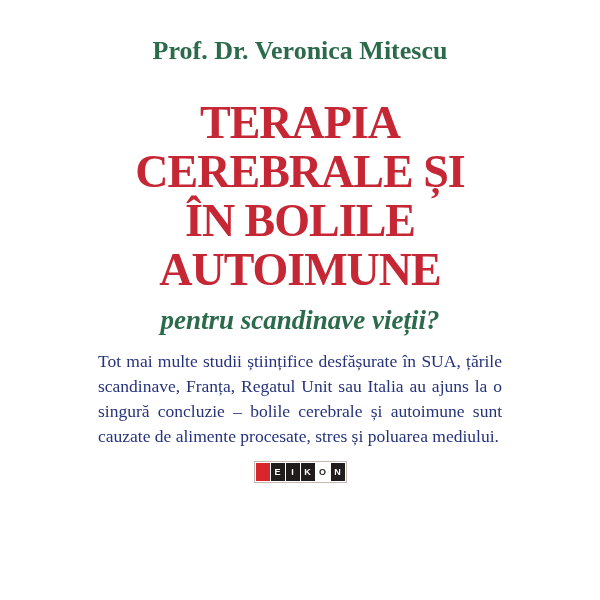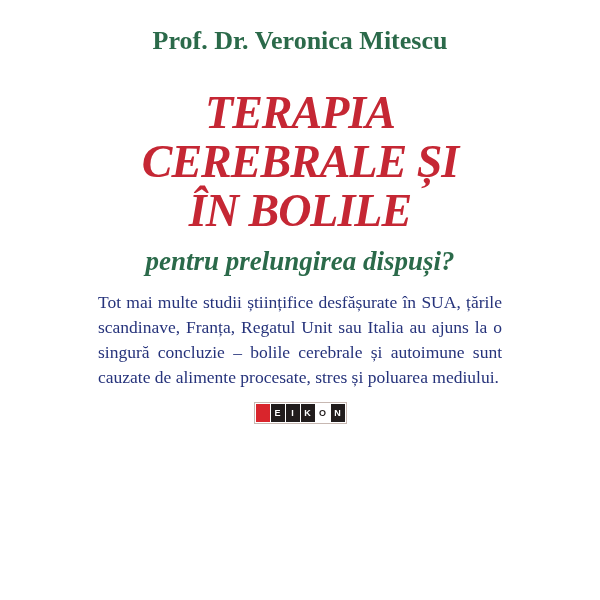--- a/index.html
+++ b/index.html
@@ -10,35 +10,34 @@
   .cover {
     position: relative;
     width: 600px;
     height: 600px;
     background: #ffffff;
     text-align: center;
     font-family: "Liberation Serif", serif;
     overflow: hidden;
   }
   .authors {
-    padding-top: 26px;
+    padding-top: 36px;
     color: #2b6a4a;
     font-weight: bold;
     font-size: 26px;
     line-height: 29px;
     letter-spacing: 0px;
   }
   .title {
     margin: 33px 0 0 0;
     color: #c52734;
     font-weight: bold;
     font-size: 46px;
     line-height: 49px;
     letter-spacing: -1px;
-    font-style: italic;
   }
   .title div {
     white-space: nowrap;
   }
   .subtitle {
     margin-top: 12px;
     color: #2b6a4a;
     font-style: italic;
     font-weight: bold;
     font-size: 27px;
@@ -83,24 +82,25 @@
 <div class="cover">
 
   <div class="authors">
     <div>Prof. Dr. Veronica Mitescu</div>
   </div>
 
   <h1 class="title">
     <div>TERAPIA</div>
     <div>CEREBRALE ȘI</div>
     <div>ÎN BOLILE</div>
+    <div>AUTOIMUNE</div>
   </h1>
 
   <div class="subtitle">
-    <div>pentru prelungirea dispuși?</div>
+    <div>pentru scandinave vieții?</div>
   </div>
 
   <p class="blurb">Tot mai multe studii științifice desfășurate în SUA, țările scandinave, Franța, Regatul Unit sau Italia au ajuns la o singură concluzie – bolile cerebrale și autoimune sunt cauzate de alimente procesate, stres și poluarea mediului.</p>
 
   <div class="logo">
     <span class="cell cell-red"></span>
     <span class="cell cell-dark">E</span>
     <span class="cell cell-dark">I</span>
     <span class="cell cell-dark">K</span>
     <span class="cell cell-light">O</span>

